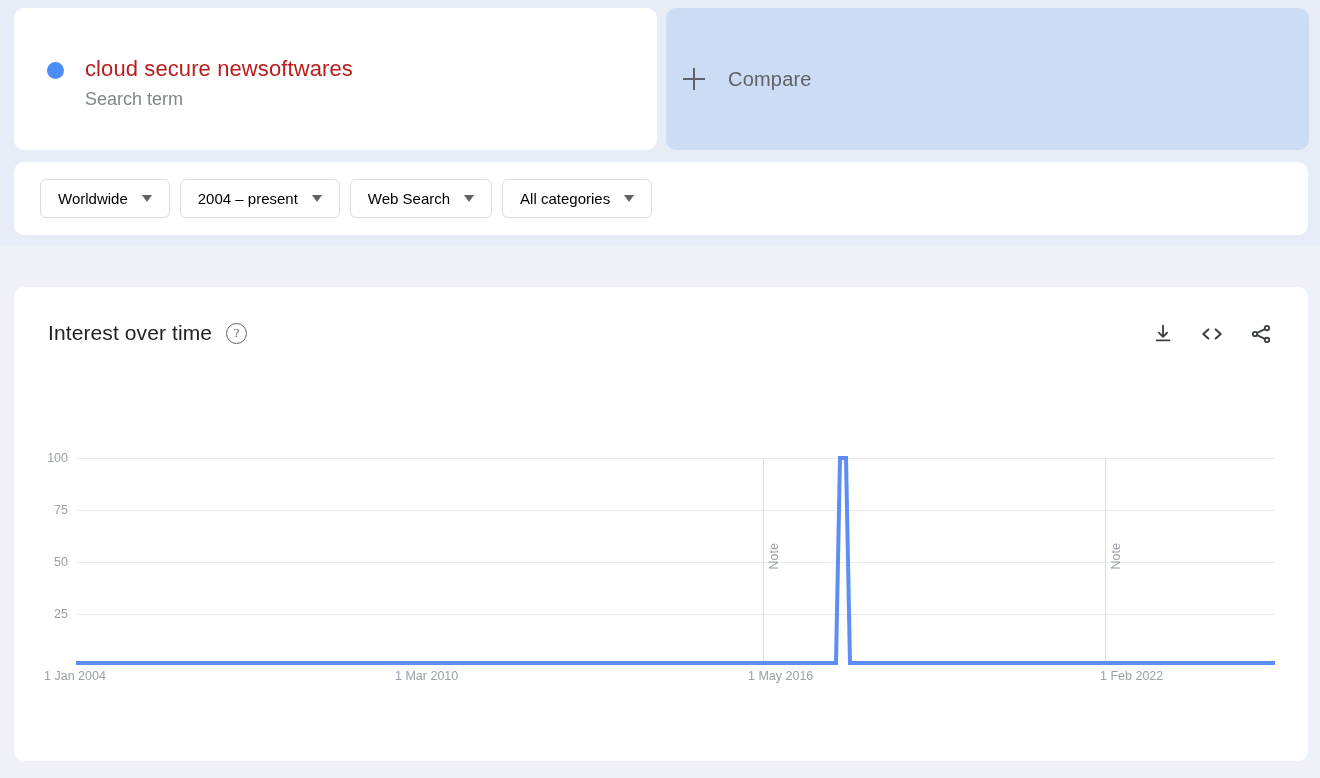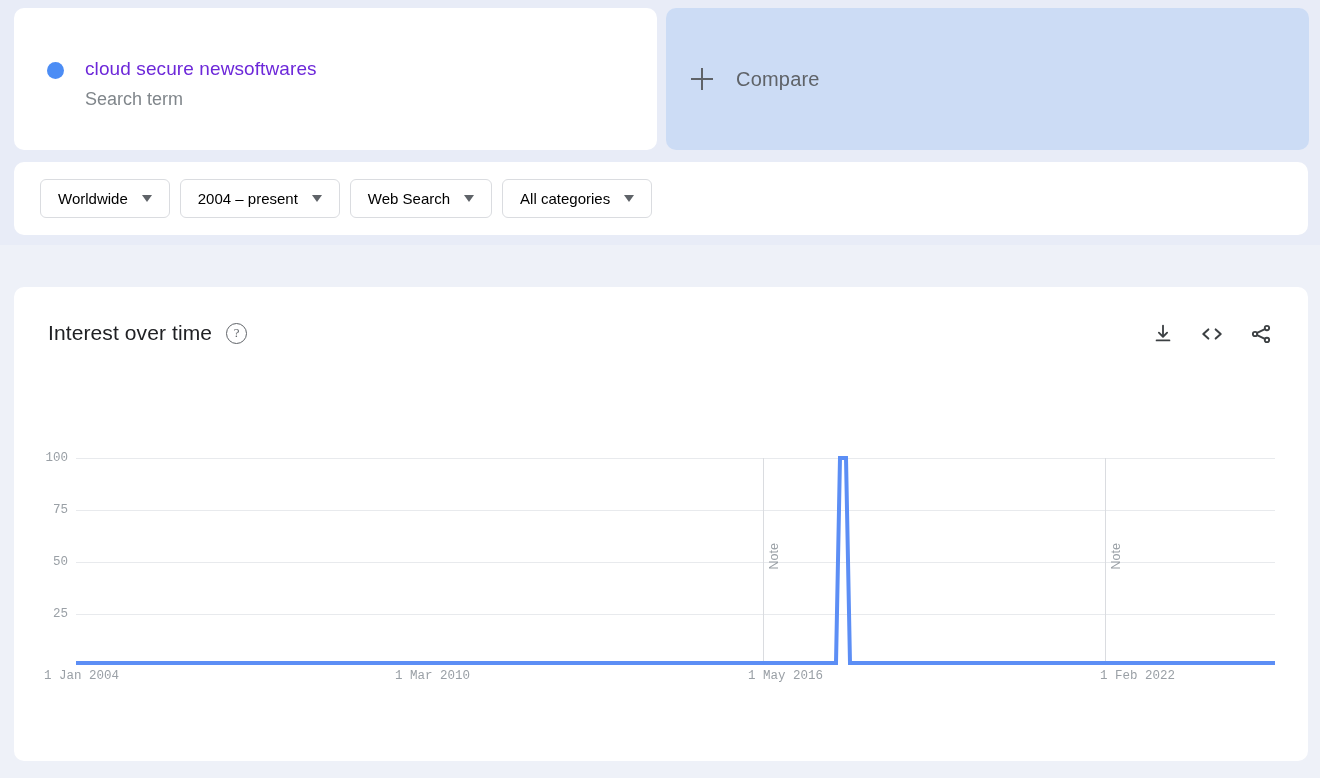--- a/index.html
+++ b/index.html
@@ -41,23 +41,23 @@
   }
   .term-dot {
     width: 17px; height: 17px;
     border-radius: 50%;
     background: #4c8df5;
     margin-top: 7px;
     flex: none;
   }
   .term-texts { margin-left: 21px; }
   .term-title {
-    font-size: 19px;
+    font-size: 22px;
     line-height: 27px;
-    color: #6d28d9;
+    color: #b91c1c;
     letter-spacing: .1px;
     white-space: nowrap;
   }
   .term-sub {
     font-size: 18px;
     line-height: 20px;
     color: #80868b;
     margin-top: 7px;
   }
 
@@ -65,21 +65,21 @@
   .compare-card {
     position: absolute;
     left: 666px; top: 8px;
     width: 643px; height: 142px;
     background: #ccdcf5;
     border-radius: 10px;
     cursor: pointer;
   }
   .compare-inner {
     position: absolute;
-    left: 25px; top: 60px;
+    left: 17px; top: 60px;
     display: flex;
   }
   .plus-icon {
     width: 22px; height: 22px;
     position: relative;
     flex: none;
   }
   .plus-icon::before, .plus-icon::after {
     content: "";
     position: absolute;
@@ -190,21 +190,21 @@
   .plot {
     position: absolute;
     left: 0; top: 0;
     width: 1294px; height: 474px;
     pointer-events: none;
   }
   .plot svg { display: block; }
 
   .ylab, .xlab {
     position: absolute;
-    font-family: Liberation Mono, monospace;
+    font-family: Liberation Sans, sans-serif;
     font-size: 12.5px;
     color: #9aa0a6;
     white-space: nowrap;
   }
   .ylab { text-align: right; }
   .notelab {
     position: absolute;
     font-family: "Liberation Sans", sans-serif;
     font-size: 12.5px;
     color: #9aa0a6;

